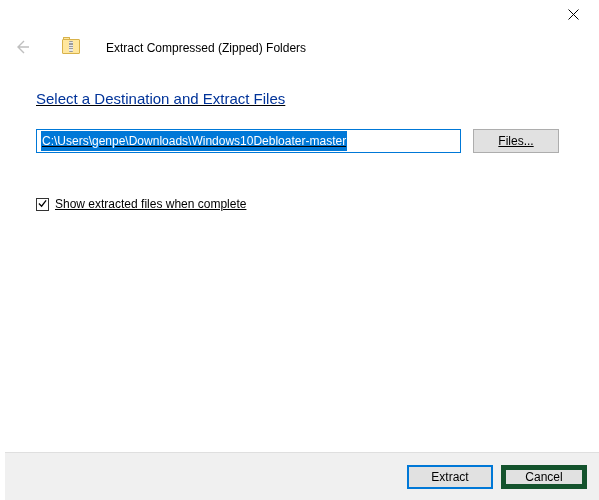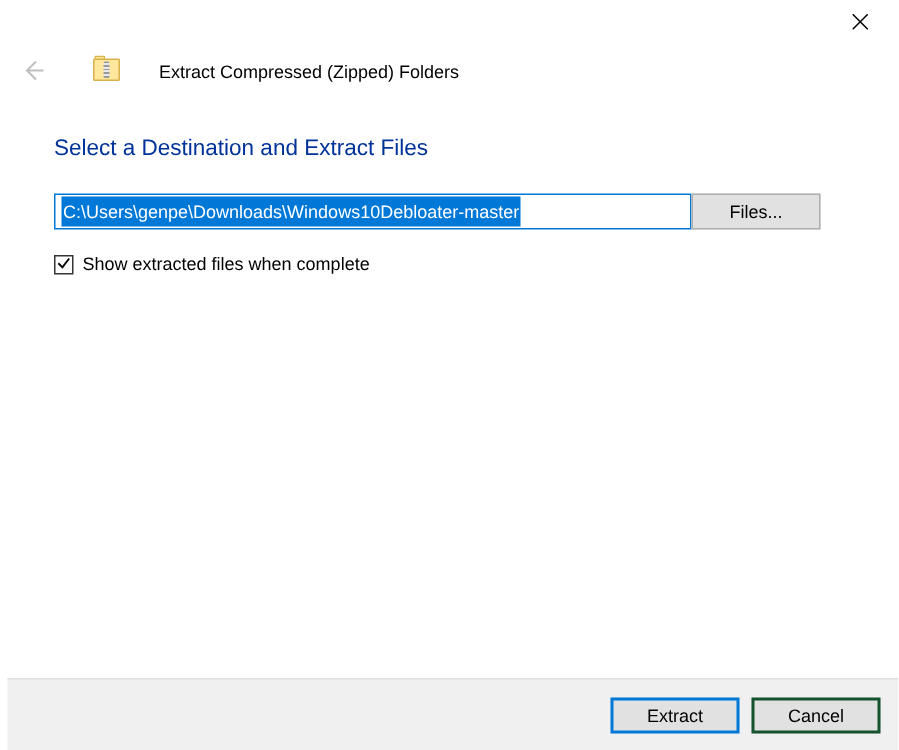--- a/index.html
+++ b/index.html
@@ -60,33 +60,34 @@
     }
     .zip-icon .zip {
       position: absolute; left: 7px; top: 4px;
       width: 4px; height: 11px;
       background: repeating-linear-gradient( to bottom, #9a9a9a 0 1.2px, #e8e8e8 1.2px 2.4px );
       border-radius: 1px;
     }
     .window-title { font-size: 12px; color: #000; }
     .content {
       padding: 18px 36px 0 36px;
+      text-decoration: underline;
     }
     .instruction {
       color: #003399;
       font-size: 15px;
       font-weight: 400;
       margin-bottom: 22px;
     }
     .field-label {
       font-size: 12px;
       color: #000;
       margin-bottom: 6px;
     }
-    .path-row { display: flex; align-items: center; }
+    .path-row { display: flex; gap: 12px; align-items: center; }
     .path-input {
       flex: 0 0 425px;
       height: 24px;
       border: 1px solid #0078d7;
       background: #fff;
       display: flex; align-items: center;
       padding: 0 4px;
       overflow: hidden;
     }
     .path-input .sel {
@@ -98,21 +99,21 @@
       white-space: nowrap;
     }
     .browse-btn {
       width: 86px; height: 24px;
       background: #e1e1e1;
       border: 1px solid #adadad;
       font-size: 12px; color: #000;
       display: flex; align-items: center; justify-content: center;
     }
     .checkbox-row {
-      margin-top: 16px;
+      margin-top: 44px;
       display: flex; align-items: center; gap: 6px;
     }
     .checkbox {
       width: 13px; height: 13px;
       border: 1px solid #333;
       background: #fff;
       display: flex; align-items: center; justify-content: center;
     }
     .checkbox svg { width: 9px; height: 9px; }
     .footer {
@@ -121,21 +122,21 @@
       height: 48px;
       background: #f0f0f0;
       border-top: 1px solid #dfdfdf;
       display: flex; align-items: center; justify-content: flex-end;
       gap: 8px;
       padding-right: 12px;
     }
     .footer-btn {
       width: 86px; height: 24px;
       background: #e1e1e1;
-      border: 2px solid #14532d;
+      border: 5px solid #14532d;
       font-size: 12px; color: #000;
       display: flex; align-items: center; justify-content: center;
     }
     .footer-btn.primary {
       border: 1px solid #0078d7;
       box-shadow: inset 0 0 0 1px #0078d7;
     }
   </style>
 </head>
 <body>

